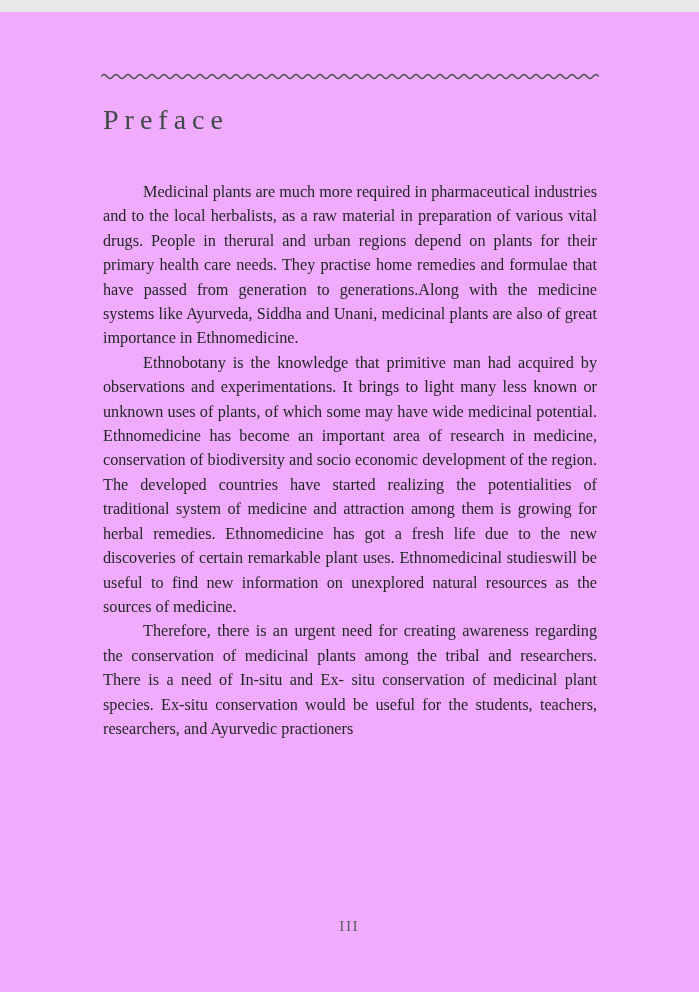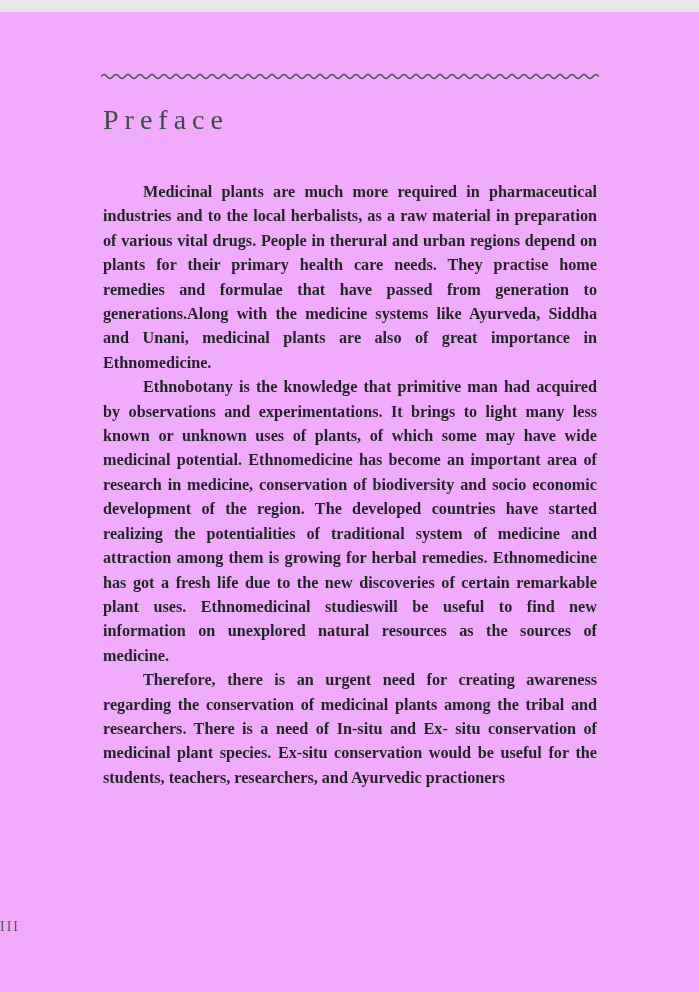--- a/index.html
+++ b/index.html
@@ -42,27 +42,27 @@
     top: 168px;
     width: 494px;
     color: #1f2424;
     font-size: 16.2px;
     line-height: 24.4px;
     text-align: justify;
   }
   .body-text p {
     margin: 0;
     text-indent: 40px;
-    font-weight: bold;
   }
   .folio {
     position: absolute;
     left: 0;
     top: 907px;
     width: 100%;
+    text-align: center;
     font-size: 14px;
     letter-spacing: 2px;
     color: #4d5a58;
   }
 </style>
 </head>
 <body>
 
 <div class="page">
 

